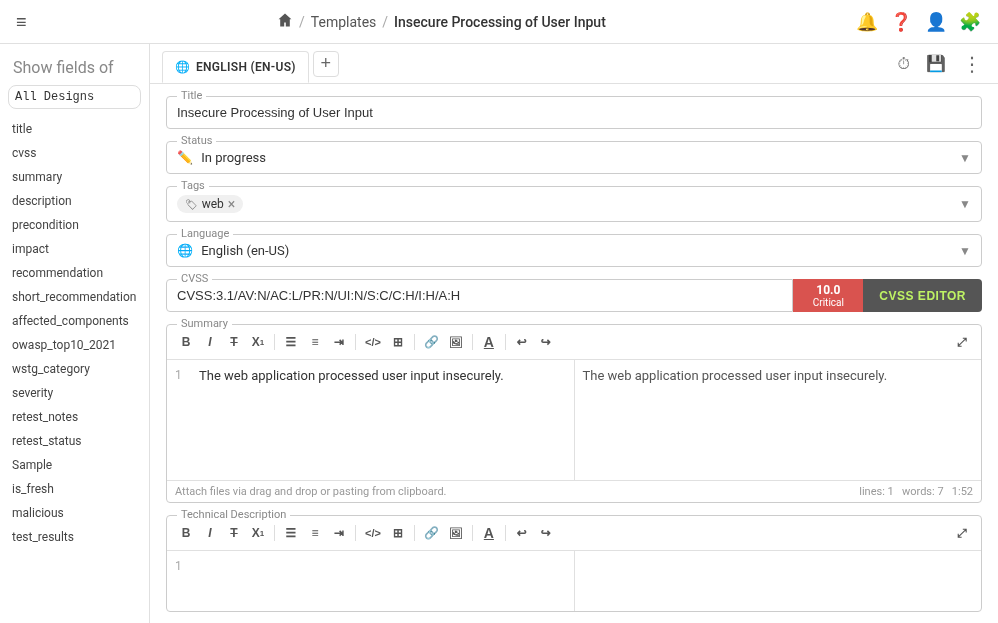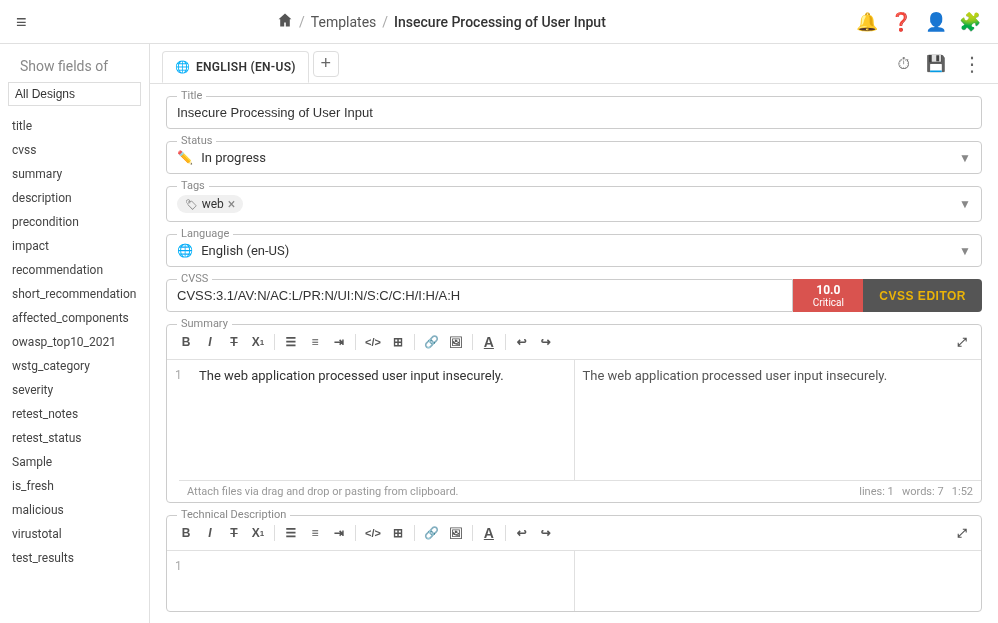--- a/index.html
+++ b/index.html
@@ -30,37 +30,38 @@
 
     
     .sidebar {
       width: 150px;
       border-right: 1px solid #e0e0e0;
       overflow-y: auto;
       flex-shrink: 0;
       padding: 8px 0;
     }
     .sidebar-header {
-      padding: 6px 20px;
-      font-size: 14px;
+      padding: 6px 13px;
+      font-size: 16px;
       color: #888;
     }
     .sidebar-select-wrap {
       padding: 2px 8px 8px;
     }
     .sidebar-select {
       width: 100%;
       border: 1px solid #ddd;
-      border-radius: 0;
+      border-radius: 8px;
       padding: 4px 6px;
       font-size: 12px;
       color: #333;
       background: #fff;
       appearance: none;
       cursor: pointer;
+      font-family: Liberation Mono, monospace;
     }
     .sidebar-item {
       padding: 5px 12px;
       font-size: 12px;
       color: #444;
       cursor: pointer;
     }
 
     
     .content-area {
@@ -176,21 +177,21 @@
       flex-direction: column;
       align-items: center;
       justify-content: center;
       padding: 0 14px;
       min-width: 70px;
     }
     .cvss-score-num { font-size: 12px; font-weight: bold; }
     .cvss-score-label { font-size: 10px; }
     .cvss-editor-btn {
       background: #555;
-      color: #eab308;
+      color: #bef264;
       border: none;
       padding: 0 16px;
       font-size: 12px;
       font-weight: 600;
       cursor: pointer;
       border-radius: 0 4px 4px 0;
       letter-spacing: 0.5px;
     }
 
     
@@ -242,21 +243,20 @@
     .editor-line { display: flex; gap: 8px; }
     .line-num { color: #aaa; font-size: 12px; min-width: 16px; }
     .editor-footer {
       border-top: 1px solid #e0e0e0;
       padding: 4px 8px;
       font-size: 11px;
       color: #999;
       display: flex;
       justify-content: space-between;
       align-items: center;
-      margin-left: 12px;
     }
 
     
     .editor-body-short { min-height: 60px; }
 
     
     ::-webkit-scrollbar { width: 6px; height: 6px; }
     ::-webkit-scrollbar-track { background: #f5f5f5; }
     ::-webkit-scrollbar-thumb { background: #ccc; border-radius: 3px; }
   </style>
@@ -305,21 +305,20 @@
     <div class="sidebar-item">short_recommendation</div>
     <div class="sidebar-item">affected_components</div>
     <div class="sidebar-item">owasp_top10_2021</div>
     <div class="sidebar-item">wstg_category</div>
     <div class="sidebar-item">severity</div>
     <div class="sidebar-item">retest_notes</div>
     <div class="sidebar-item">retest_status</div>
     <div class="sidebar-item">Sample</div>
     <div class="sidebar-item">is_fresh</div>
     <div class="sidebar-item">malicious</div>
-    <div class="sidebar-item">virustotal</div>
     <div class="sidebar-item">test_results</div>
   </div>
 
   <div class="content-area">
 
     <div class="tab-bar">
       <div class="tab active">
         <span class="tab-icon">🌐</span>
         <span style="font-size:12px;font-weight:600;letter-spacing:0.3px">ENGLISH (EN-US)</span>
       </div>

